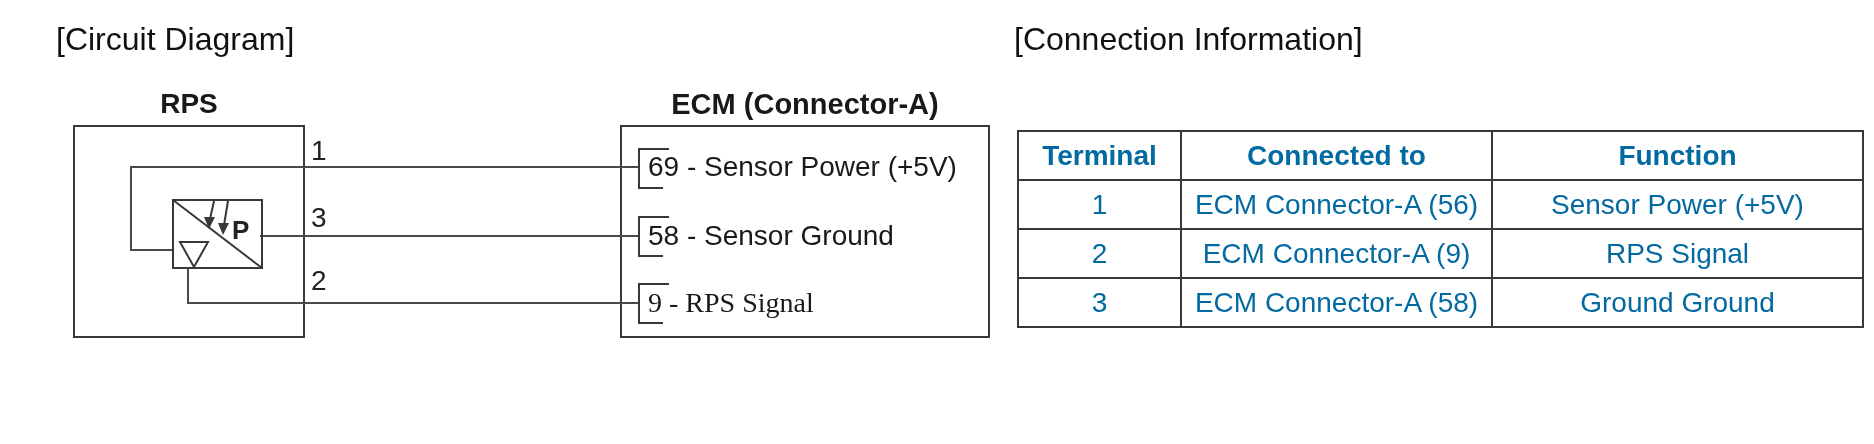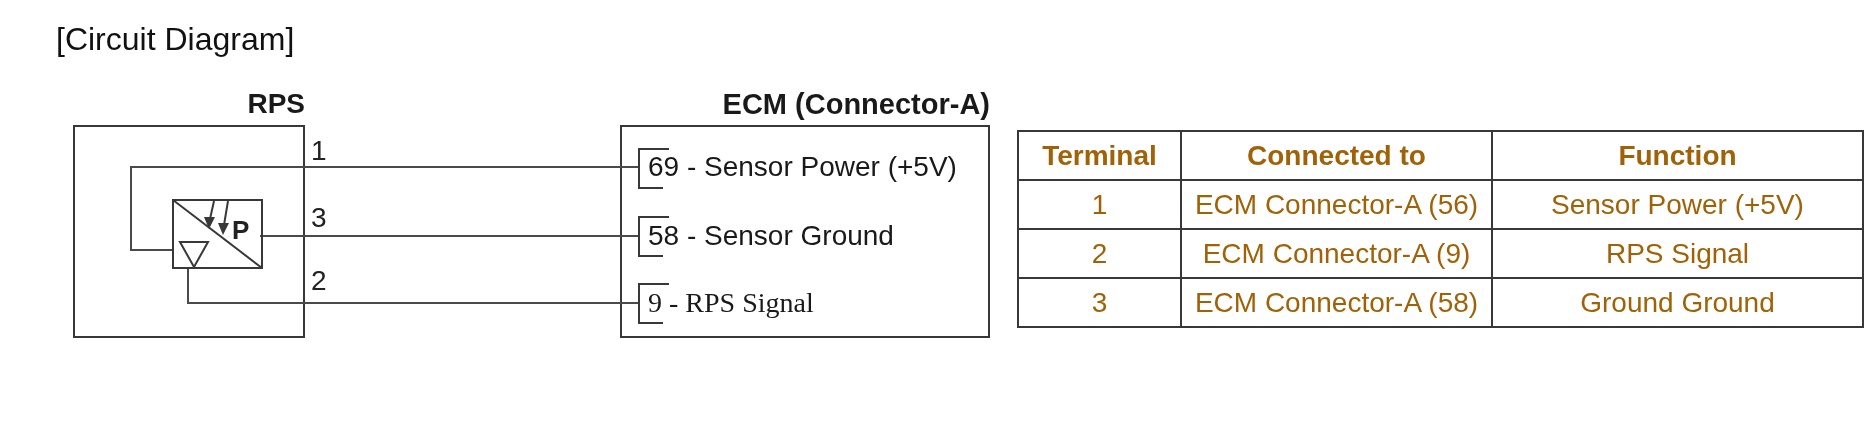--- a/index.html
+++ b/index.html
@@ -16,21 +16,21 @@
     position: absolute;
     font-size: 32px;
     line-height: 1;
     color: #111111;
     white-space: nowrap;
   }
   .comp-label {
     position: absolute;
     font-weight: bold;
     line-height: 1;
-    text-align: right;
+    text-align: center;
     white-space: nowrap;
   }
   .box {
     position: absolute;
     border: 2px solid #383838;
     background: transparent;
   }
   .wire { position: absolute; background: #4a4a4a; }
   .wire.h { height: 2px; }
   .wire.v { width: 2px; }
@@ -75,21 +75,21 @@
     white-space: nowrap;
     color: #191919;
   }
   .conn-table {
     position: absolute;
     left: 1017px;
     top: 130px;
     border-collapse: collapse;
     table-layout: fixed;
     font-size: 28px;
-    color: #a16207;
+    color: #0369a1;
   }
   .conn-table th, .conn-table td {
     border: 2px solid #383838;
     text-align: center;
     vertical-align: middle;
     padding: 0 6px;
     height: 47px;
     white-space: nowrap;
     overflow: hidden;
   }
@@ -139,20 +139,21 @@
 
   <div class="pin-bracket" style="top:148px;"></div>
   <div class="pin-label" style="top:153px;">69 - Sensor Power (+5V)</div>
 
   <div class="pin-bracket" style="top:216px;"></div>
   <div class="pin-label" style="top:222px;">58 - Sensor Ground</div>
 
   <div class="pin-bracket" style="top:283px;"></div>
   <div class="pin-label" style="top:289px;font-family:Liberation Serif, serif;">9 - RPS Signal</div>
 
+  <div class="section-title" style="left:1014px; top:23px;">[Connection Information]</div>
 
   <table class="conn-table">
     <thead>
       <tr>
         <th class="col-terminal">Terminal</th>
         <th class="col-connected">Connected to</th>
         <th class="col-function">Function</th>
       </tr>
     </thead>
     <tbody>

